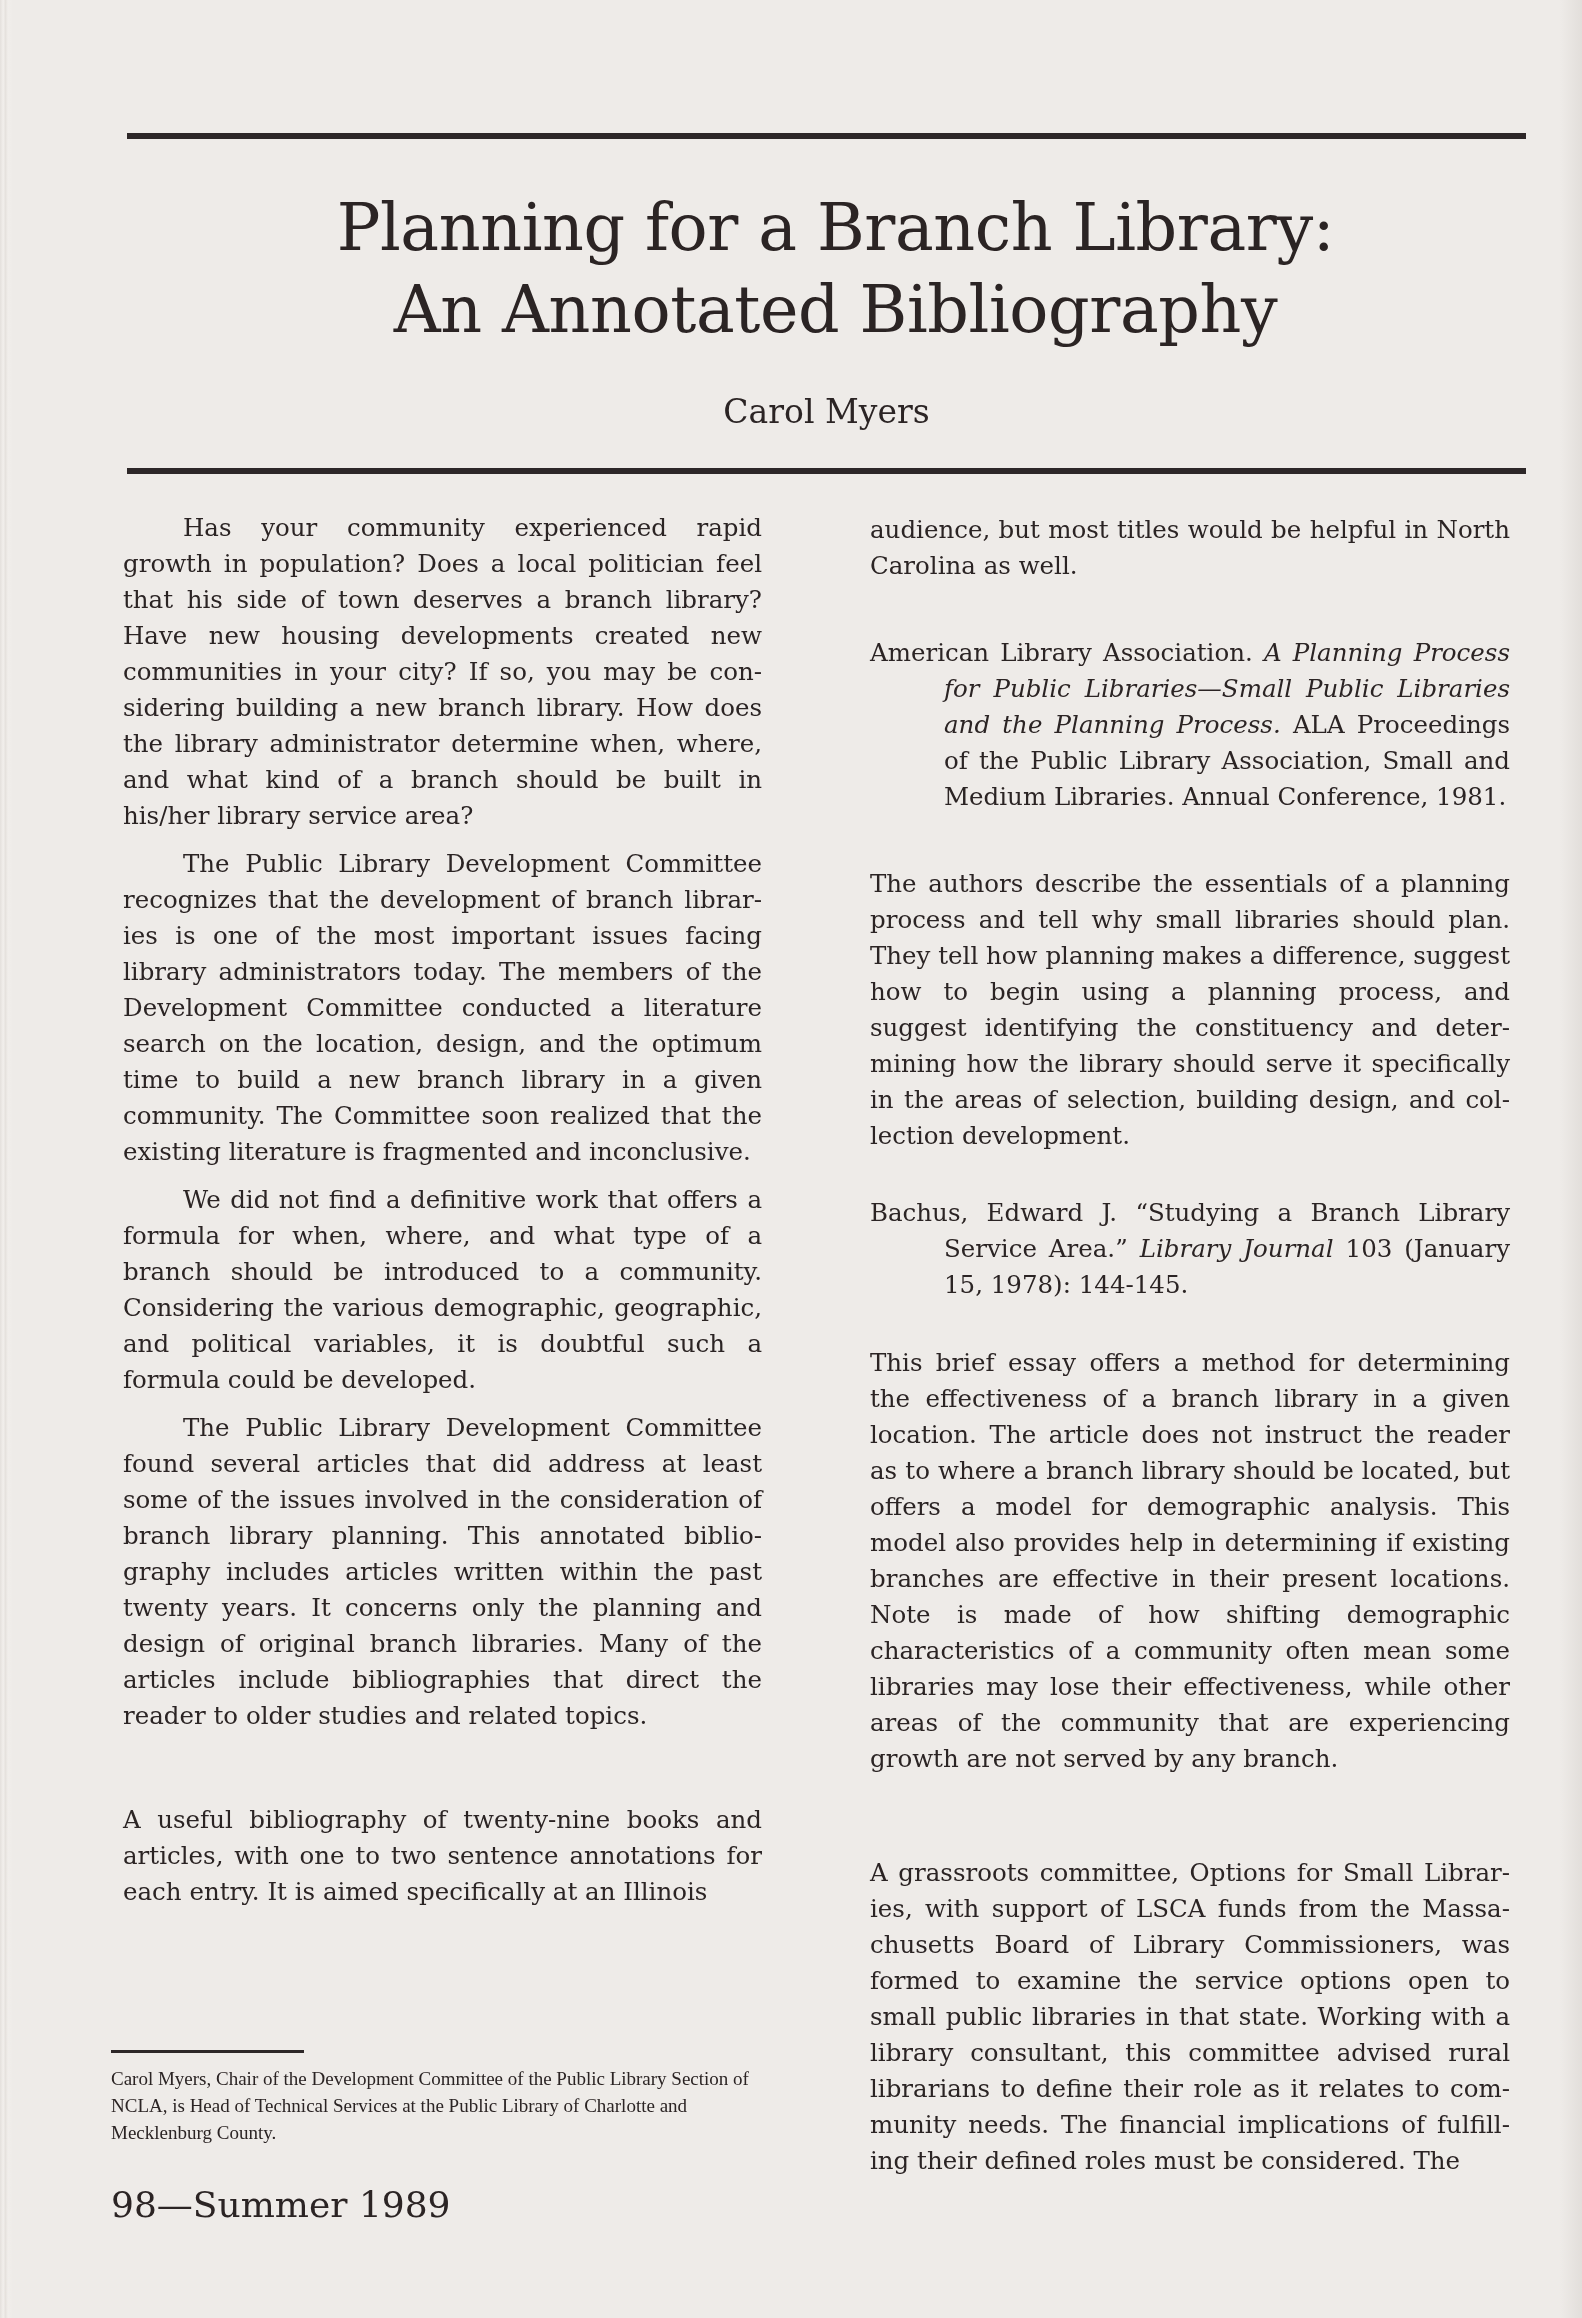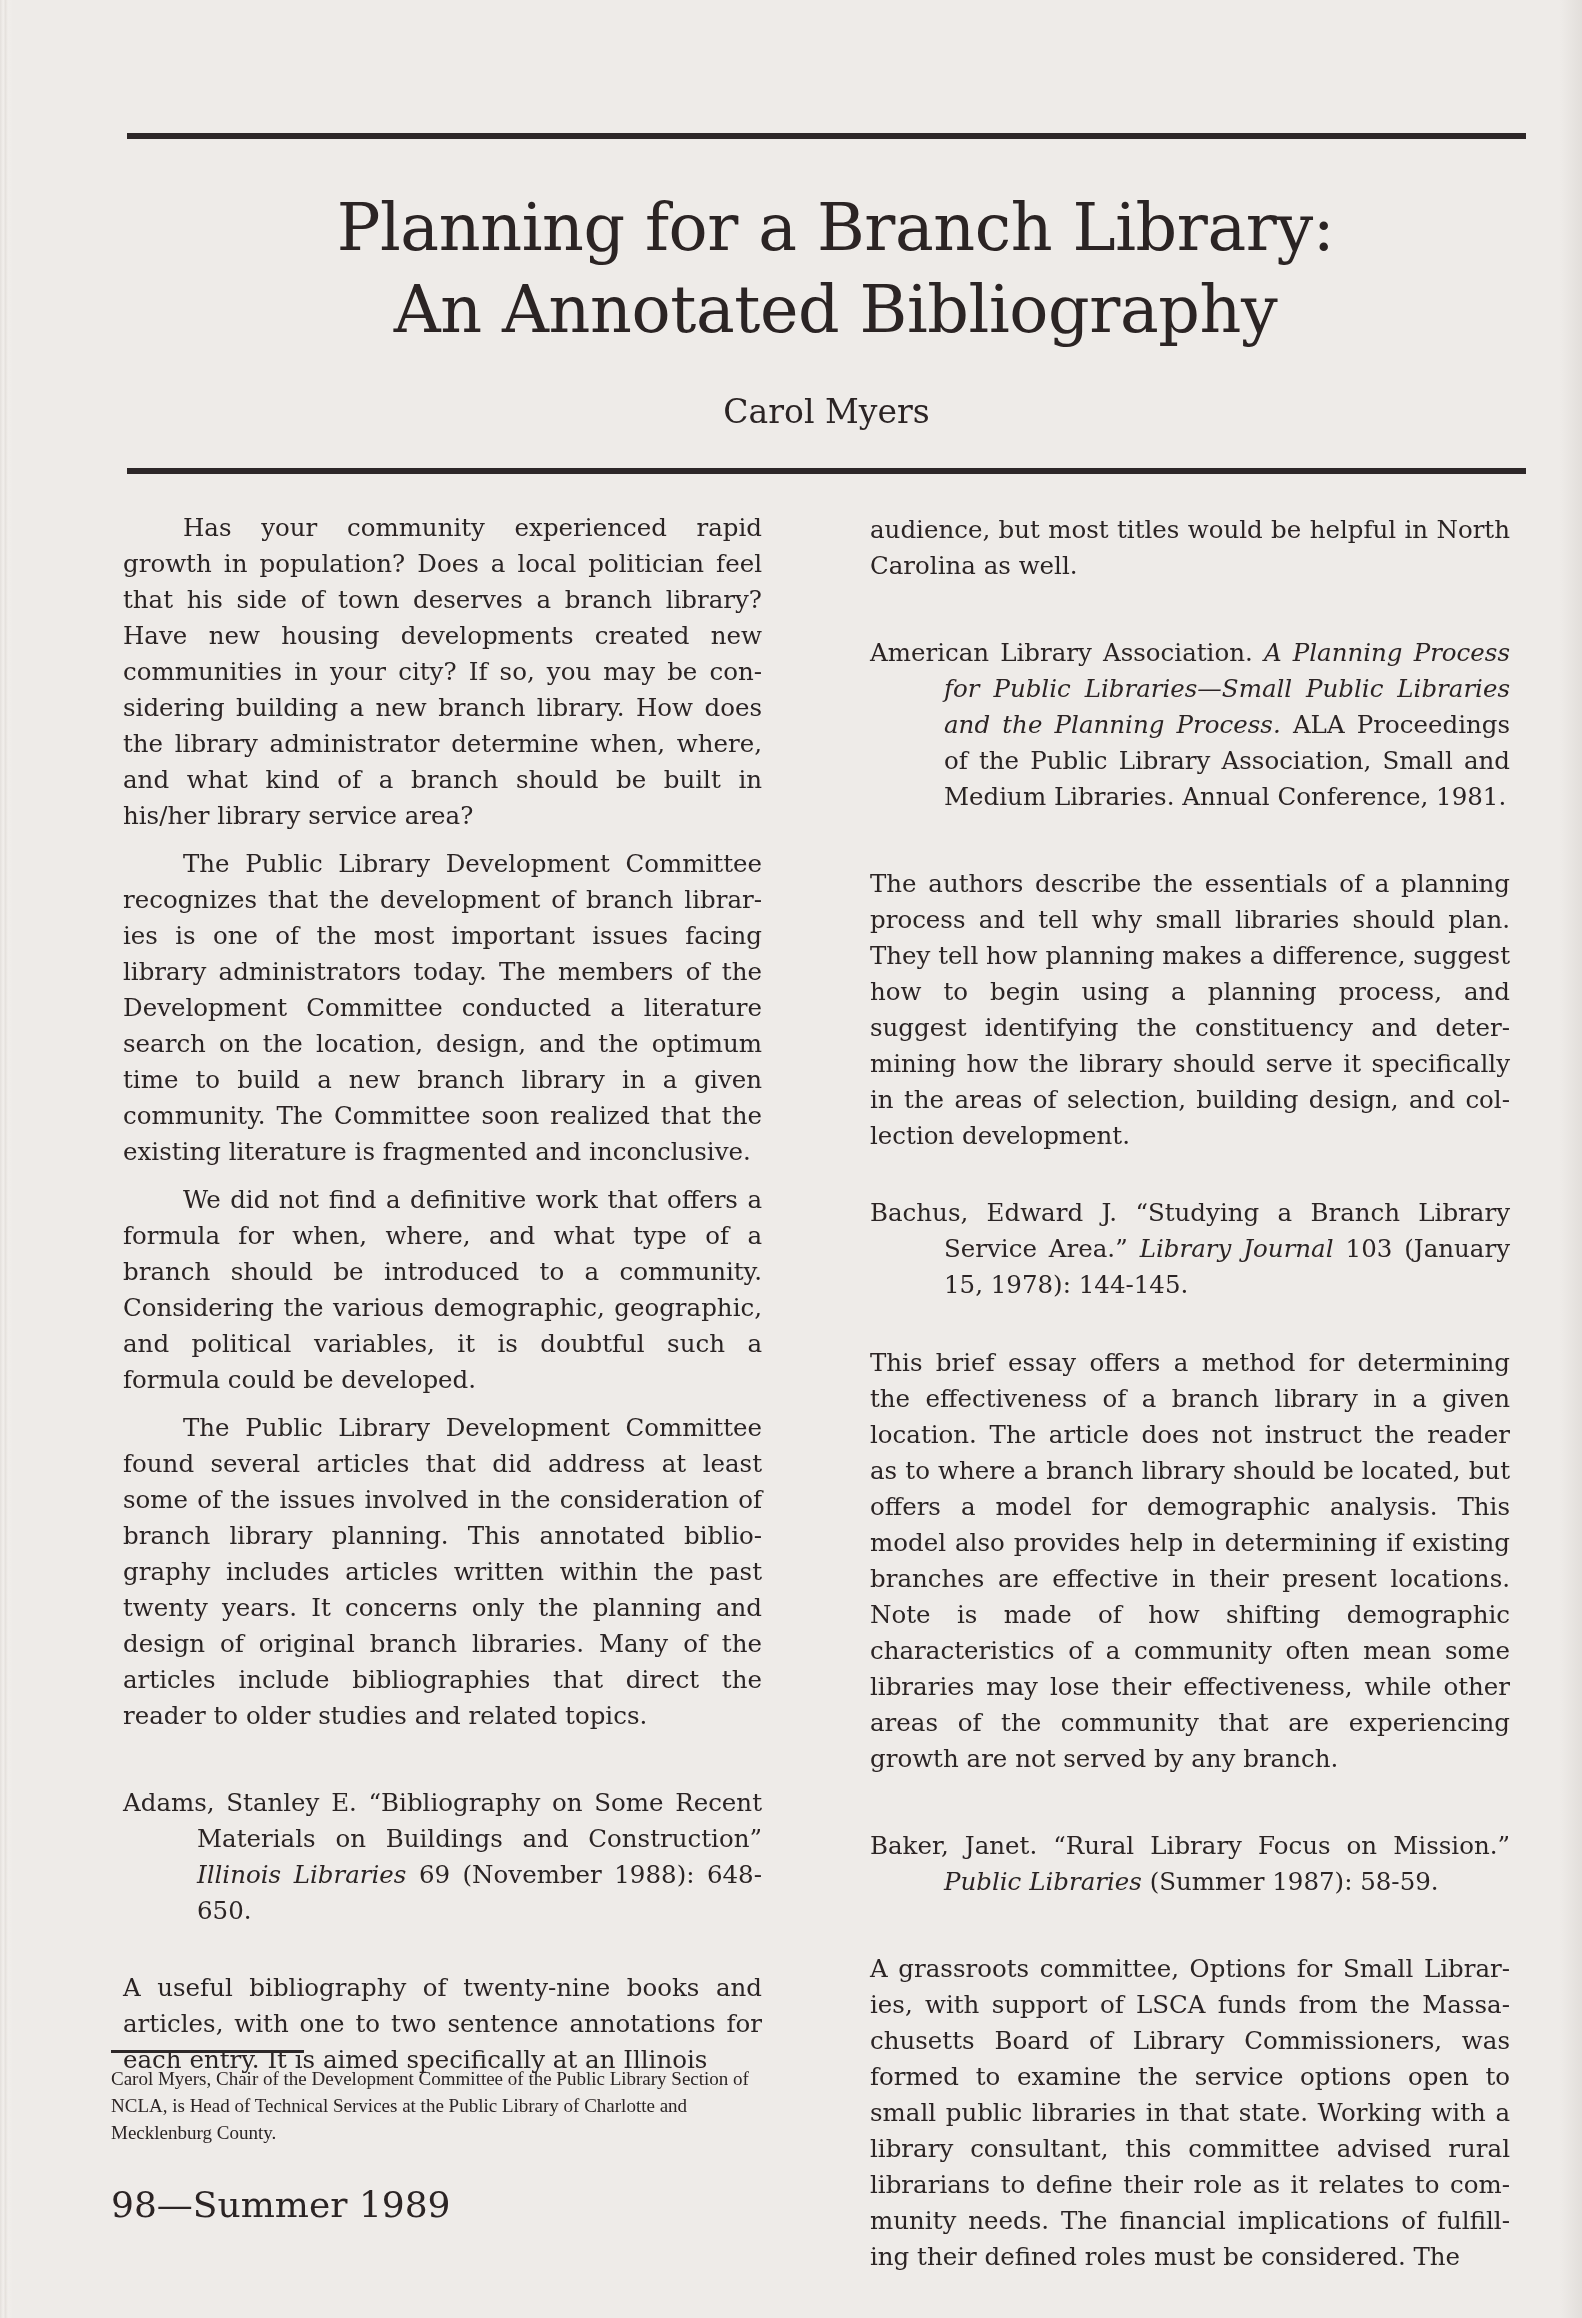--- a/index.html
+++ b/index.html
@@ -104,26 +104,20 @@
 <div class="byline">Carol Myers</div>
 
 <div class="rule bottom"></div>
 
 <div class="col left">
   <p class="indent">Has your community experienced rapid growth in population? Does a local politician feel that his side of town deserves a branch library? Have new housing developments created new communities in your city? If so, you may be con­sidering building a new branch library. How does the library administrator determine when, where, and what kind of a branch should be built in his/her library service area?</p>
   <p class="indent">The Public Library Development Committee recognizes that the development of branch librar­ies is one of the most important issues facing library administrators today. The members of the Development Committee conducted a literature search on the location, design, and the optimum time to build a new branch library in a given community. The Committee soon realized that the existing literature is fragmented and inconclu­sive.</p>
   <p class="indent">We did not find a definitive work that offers a formula for when, where, and what type of a branch should be introduced to a community. Considering the various demographic, geogra­phic, and political variables, it is doubtful such a formula could be developed.</p>
   <p class="indent">The Public Library Development Committee found several articles that did address at least some of the issues involved in the consideration of branch library planning. This annotated biblio­graphy includes articles written within the past twenty years. It concerns only the planning and design of original branch libraries. Many of the articles include bibliographies that direct the reader to older studies and related topics.</p>
   <div class="gap-lg"></div>
-  <p class="cite">
-    <span>Adams, Stanley E.</span>
-    <span>“Bibliography on Some Recent Materials on Buildings and Construction”</span>
-    <em>Illinois Libraries</em>
-    <span>69 (November 1988): 648-650.</span>
-  </p>
   <div class="gap"></div>
   <p class="annot">A useful bibliography of twenty-nine books and articles, with one to two sentence annotations for each entry. It is aimed specifically at an Illinois</p>
 </div>
 
 <div class="col right">
   <p class="annot">audience, but most titles would be helpful in North Carolina as well.</p>
   <div class="gap-lg"></div>
 
   <p class="cite">
     <span>American Library Association.</span>
@@ -137,26 +131,20 @@
   <p class="cite">
     <span>Bachus, Edward J.</span>
     <span>“Studying a Branch Library Service Area.”</span>
     <em>Library Journal</em>
     <span>103 (Janu­ary 15, 1978): 144-145.</span>
   </p>
   <div class="gap"></div>
   <p class="annot">This brief essay offers a method for determining the effectiveness of a branch library in a given location. The article does not instruct the reader as to where a branch library should be located, but offers a model for demographic analysis. This model also provides help in determining if exist­ing branches are effective in their present loca­tions. Note is made of how shifting demographic characteristics of a community often mean some libraries may lose their effectiveness, while other areas of the community that are experiencing growth are not served by any branch.</p>
   <div class="gap-lg"></div>
 
-  <p class="cite">
-    <span>Baker, Janet.</span>
-    <span>“Rural Library Focus on Mission.”</span>
-    <em>Public Libraries</em>
-    <span>(Summer 1987): 58-59.</span>
-  </p>
   <div class="gap-lg"></div>
   <p class="annot">A grassroots committee, Options for Small Librar­ies, with support of LSCA funds from the Massa­chusetts Board of Library Commissioners, was formed to examine the service options open to small public libraries in that state. Working with a library consultant, this committee advised rural librarians to define their role as it relates to com­munity needs. The financial implications of fulfill­ing their defined roles must be considered. The</p>
 </div>
 
 <div class="fn-rule"></div>
 <div class="footnote">Carol Myers, Chair of the Development Committee of the Pub­lic Library Section of NCLA, is Head of Technical Services at the Public Library of Charlotte and Mecklenburg County.</div>
 
 <div class="folio">98—Summer 1989</div>
 
 

